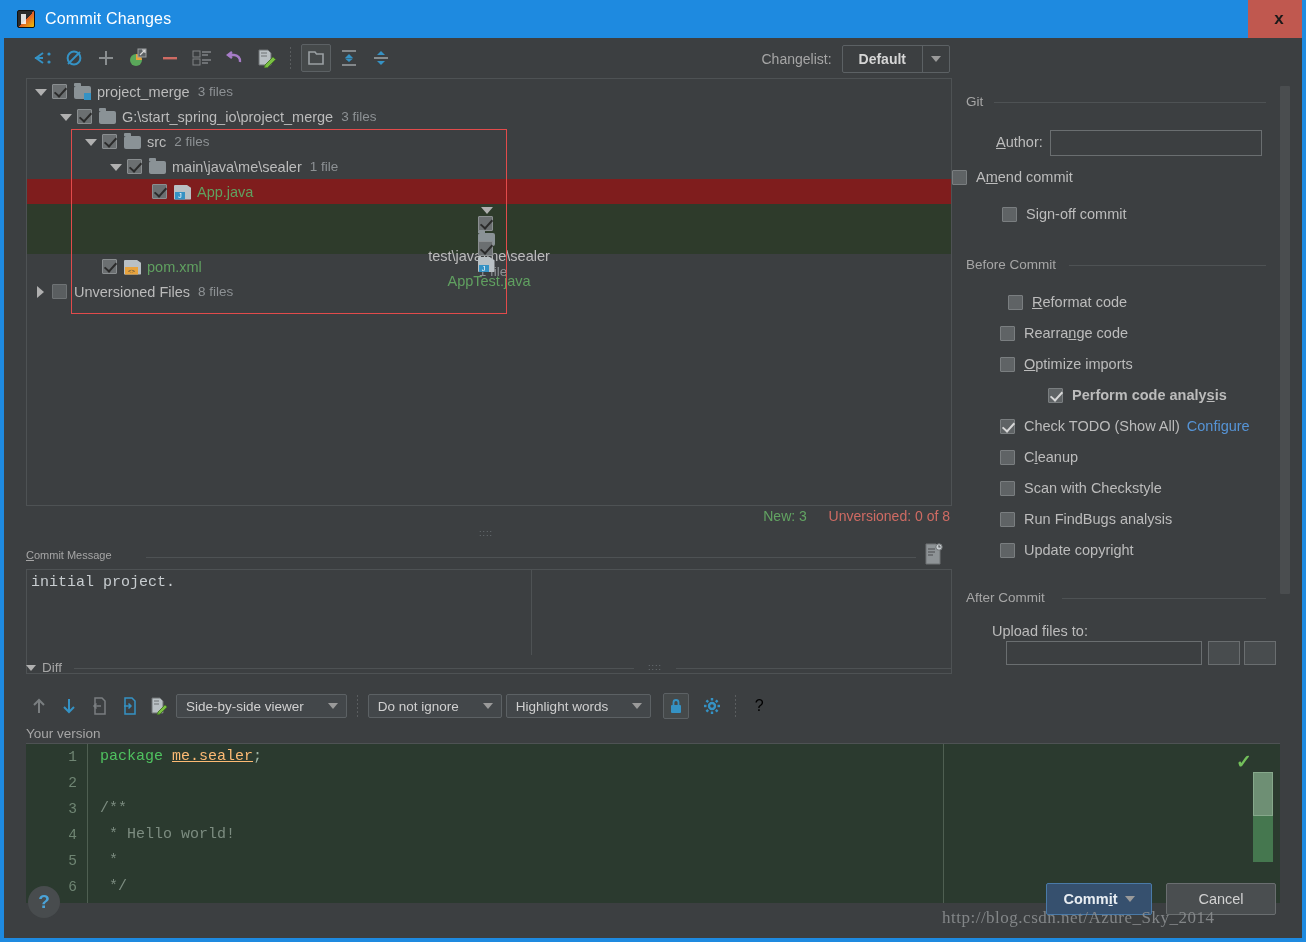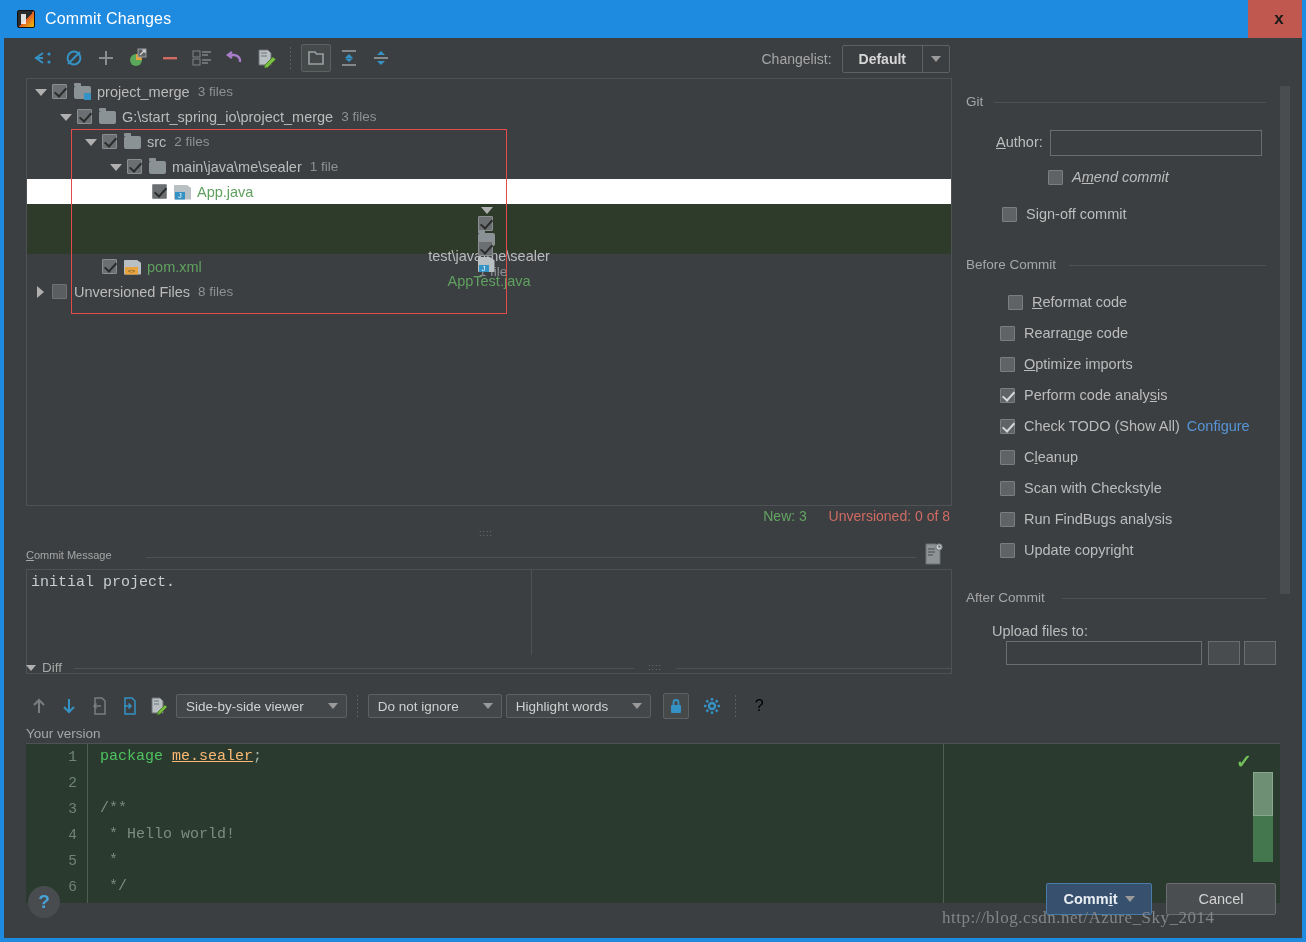--- a/index.html
+++ b/index.html
@@ -89,21 +89,21 @@
     position: absolute; left: 22px; top: 40px; width: 926px; height: 428px;
     background: #3c3f41; border: 1px solid #4e5254;
     overflow: hidden;
   }
   .tree { position: relative; width: 924px; }
   .row {
     height: 25px; display: flex; align-items: center;
     font-size: 14.5px; color: #bbbbbb; white-space: nowrap;
     cursor: pointer;
   }
-  .row.selected { background: #ffffff; text-align: center; }
+  .row.selected { background: #7f1d1d; text-align: center; }
   .row.green { background: #2e3b2b; flex-direction: column; }
   .twisty {
     width: 12px; height: 12px; margin-right: 5px; flex: 0 0 12px;
     position: relative;
   }
   .twisty.open::after{
     content:""; position:absolute; left:0; top:3px;
     border-left:6px solid transparent;border-right:6px solid transparent;border-top:7px solid #b0b0b0;
   }
   .twisty.closed::after{
@@ -590,21 +590,21 @@
       <div class="rsect-title" style="left:962px;top:56px;">Git</div>
       <div class="rsect-rule" style="left:990px;top:64px;width:272px;"></div>
 
       <div class="frow" style="left:992px;top:96px;">
         <span style="text-decoration:underline;">A</span>
           <span id="author-rest">uthor:</span>
       </div>
       <div class="author-input"></div>
 
       <div id="git-options">
-          <div class="frow" style="left: 1044px; top: 131px; font-style: italic;">
+          <div class="frow" style="left: 948px; top: 131px;">
             <span class="rcb "></span>
             <span>A<u>m</u>end commit</span>
           </div>
           <div class="frow" style="left: 998px; top: 168px;">
             <span class="rcb "></span>
             <span>Si<u>g</u>n-off commit</span>
           </div>
         </div>
 
       <div class="rsect-title" style="left:962px;top:219px;">Before Commit</div>
@@ -616,21 +616,21 @@
             <span><u>R</u>eformat code</span>
           </div>
           <div class="frow" style="left: 996px; top: 287px;">
             <span class="rcb "></span>
             <span>Rearra<u>n</u>ge code</span>
           </div>
           <div class="frow" style="left: 996px; top: 318px;">
             <span class="rcb "></span>
             <span><u>O</u>ptimize imports</span>
           </div>
-          <div class="frow" style="left: 996px; top: 349px;">
+          <div class="frow" style="left: 1044px; top: 349px; font-weight: bold;">
             <span class="rcb checked"></span>
             <span>Perform code analy<u>s</u>is</span>
           </div>
           <div class="frow" style="left: 996px; top: 380px; align-items: flex-end;">
             <span class="rcb checked"></span>
             <span>Check TODO (Show All)</span>
             <span class="link">Configure</span>
           </div>
           <div class="frow" style="left: 996px; top: 411px;">
             <span class="rcb "></span>

